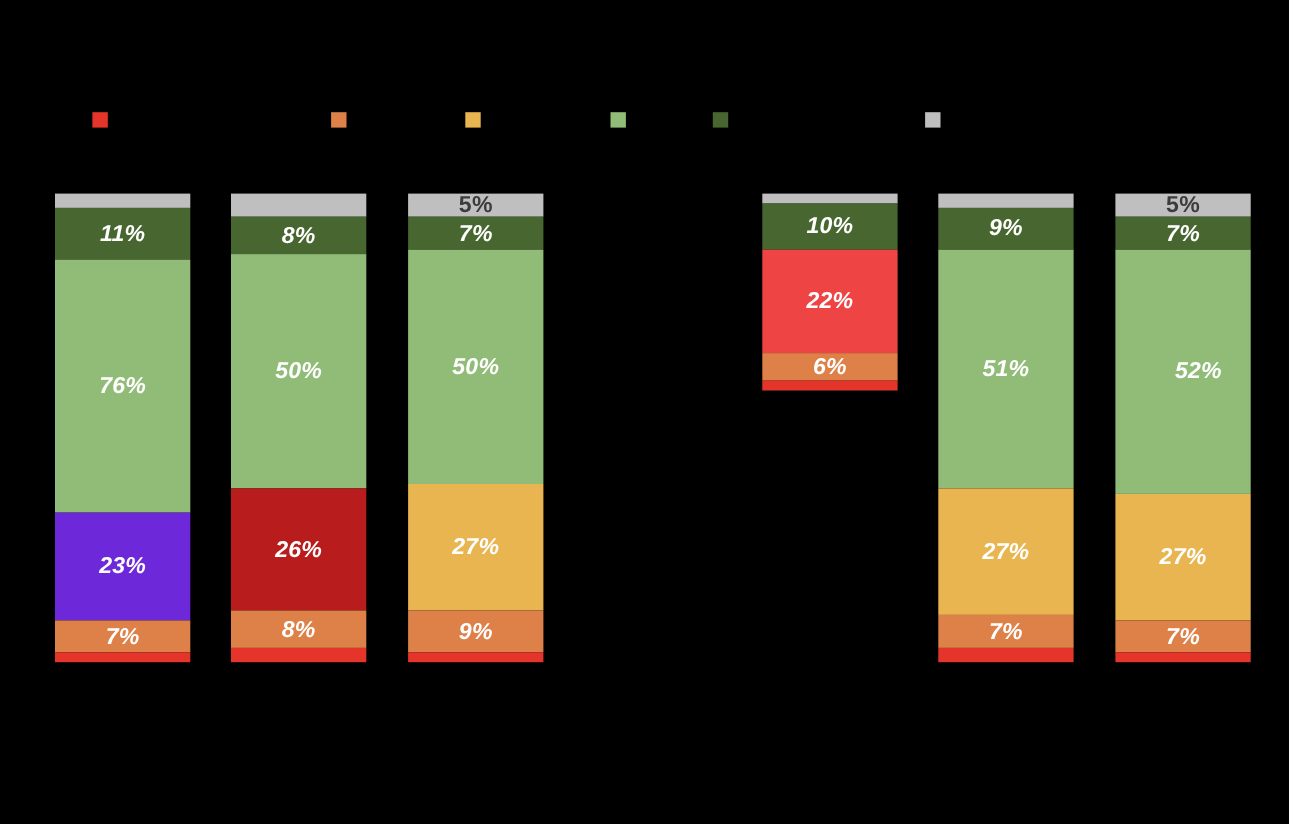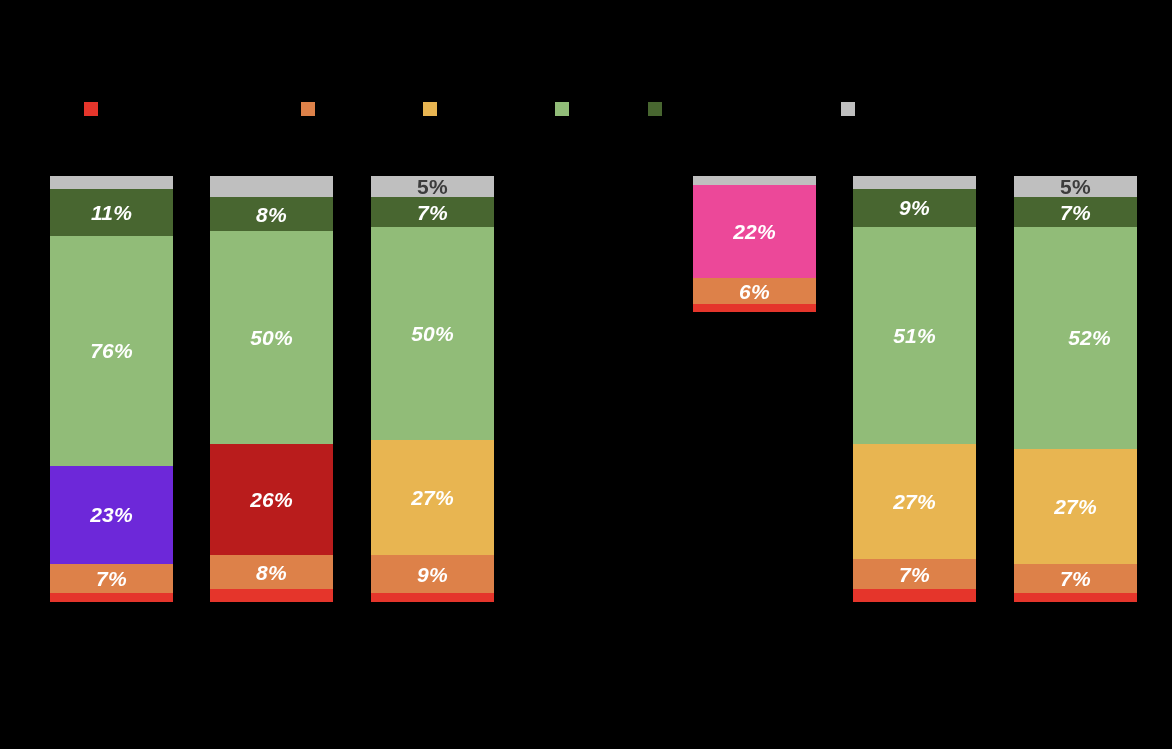--- a/index.html
+++ b/index.html
@@ -164,21 +164,24 @@
         <span class="seg-label label-light">9%</span>
       </div>
       <div class="seg" style="background: rgb(229, 53, 43); flex: 0 0 2%;">
         <span class="seg-label label-light"></span>
       </div>
     </div>
     <div class="bar" style="left: 693px; width: 123px;">
       <div class="seg" style="background: rgb(191, 191, 191); flex: 0 0 2%;">
         <span class="seg-label label-dark"></span>
       </div>
-      <div class="seg" style="background: #ec4899; flex: 0 0 22%;">
+      <div class="seg" style="background: rgb(72, 102, 48); flex: 0 0 10%;">
+        <span class="seg-label label-light">10%</span>
+      </div>
+      <div class="seg" style="background: #ef4444; flex: 0 0 22%;">
         <span class="seg-label label-light">22%</span>
       </div>
       <div class="seg" style="background: rgb(221, 129, 73); flex: 0 0 6%;">
         <span class="seg-label label-light">6%</span>
       </div>
       <div class="seg" style="background: rgb(229, 53, 43); flex: 0 0 2%;">
         <span class="seg-label label-light"></span>
       </div>
     </div>
     <div class="bar" style="left: 853px; width: 123px;">

